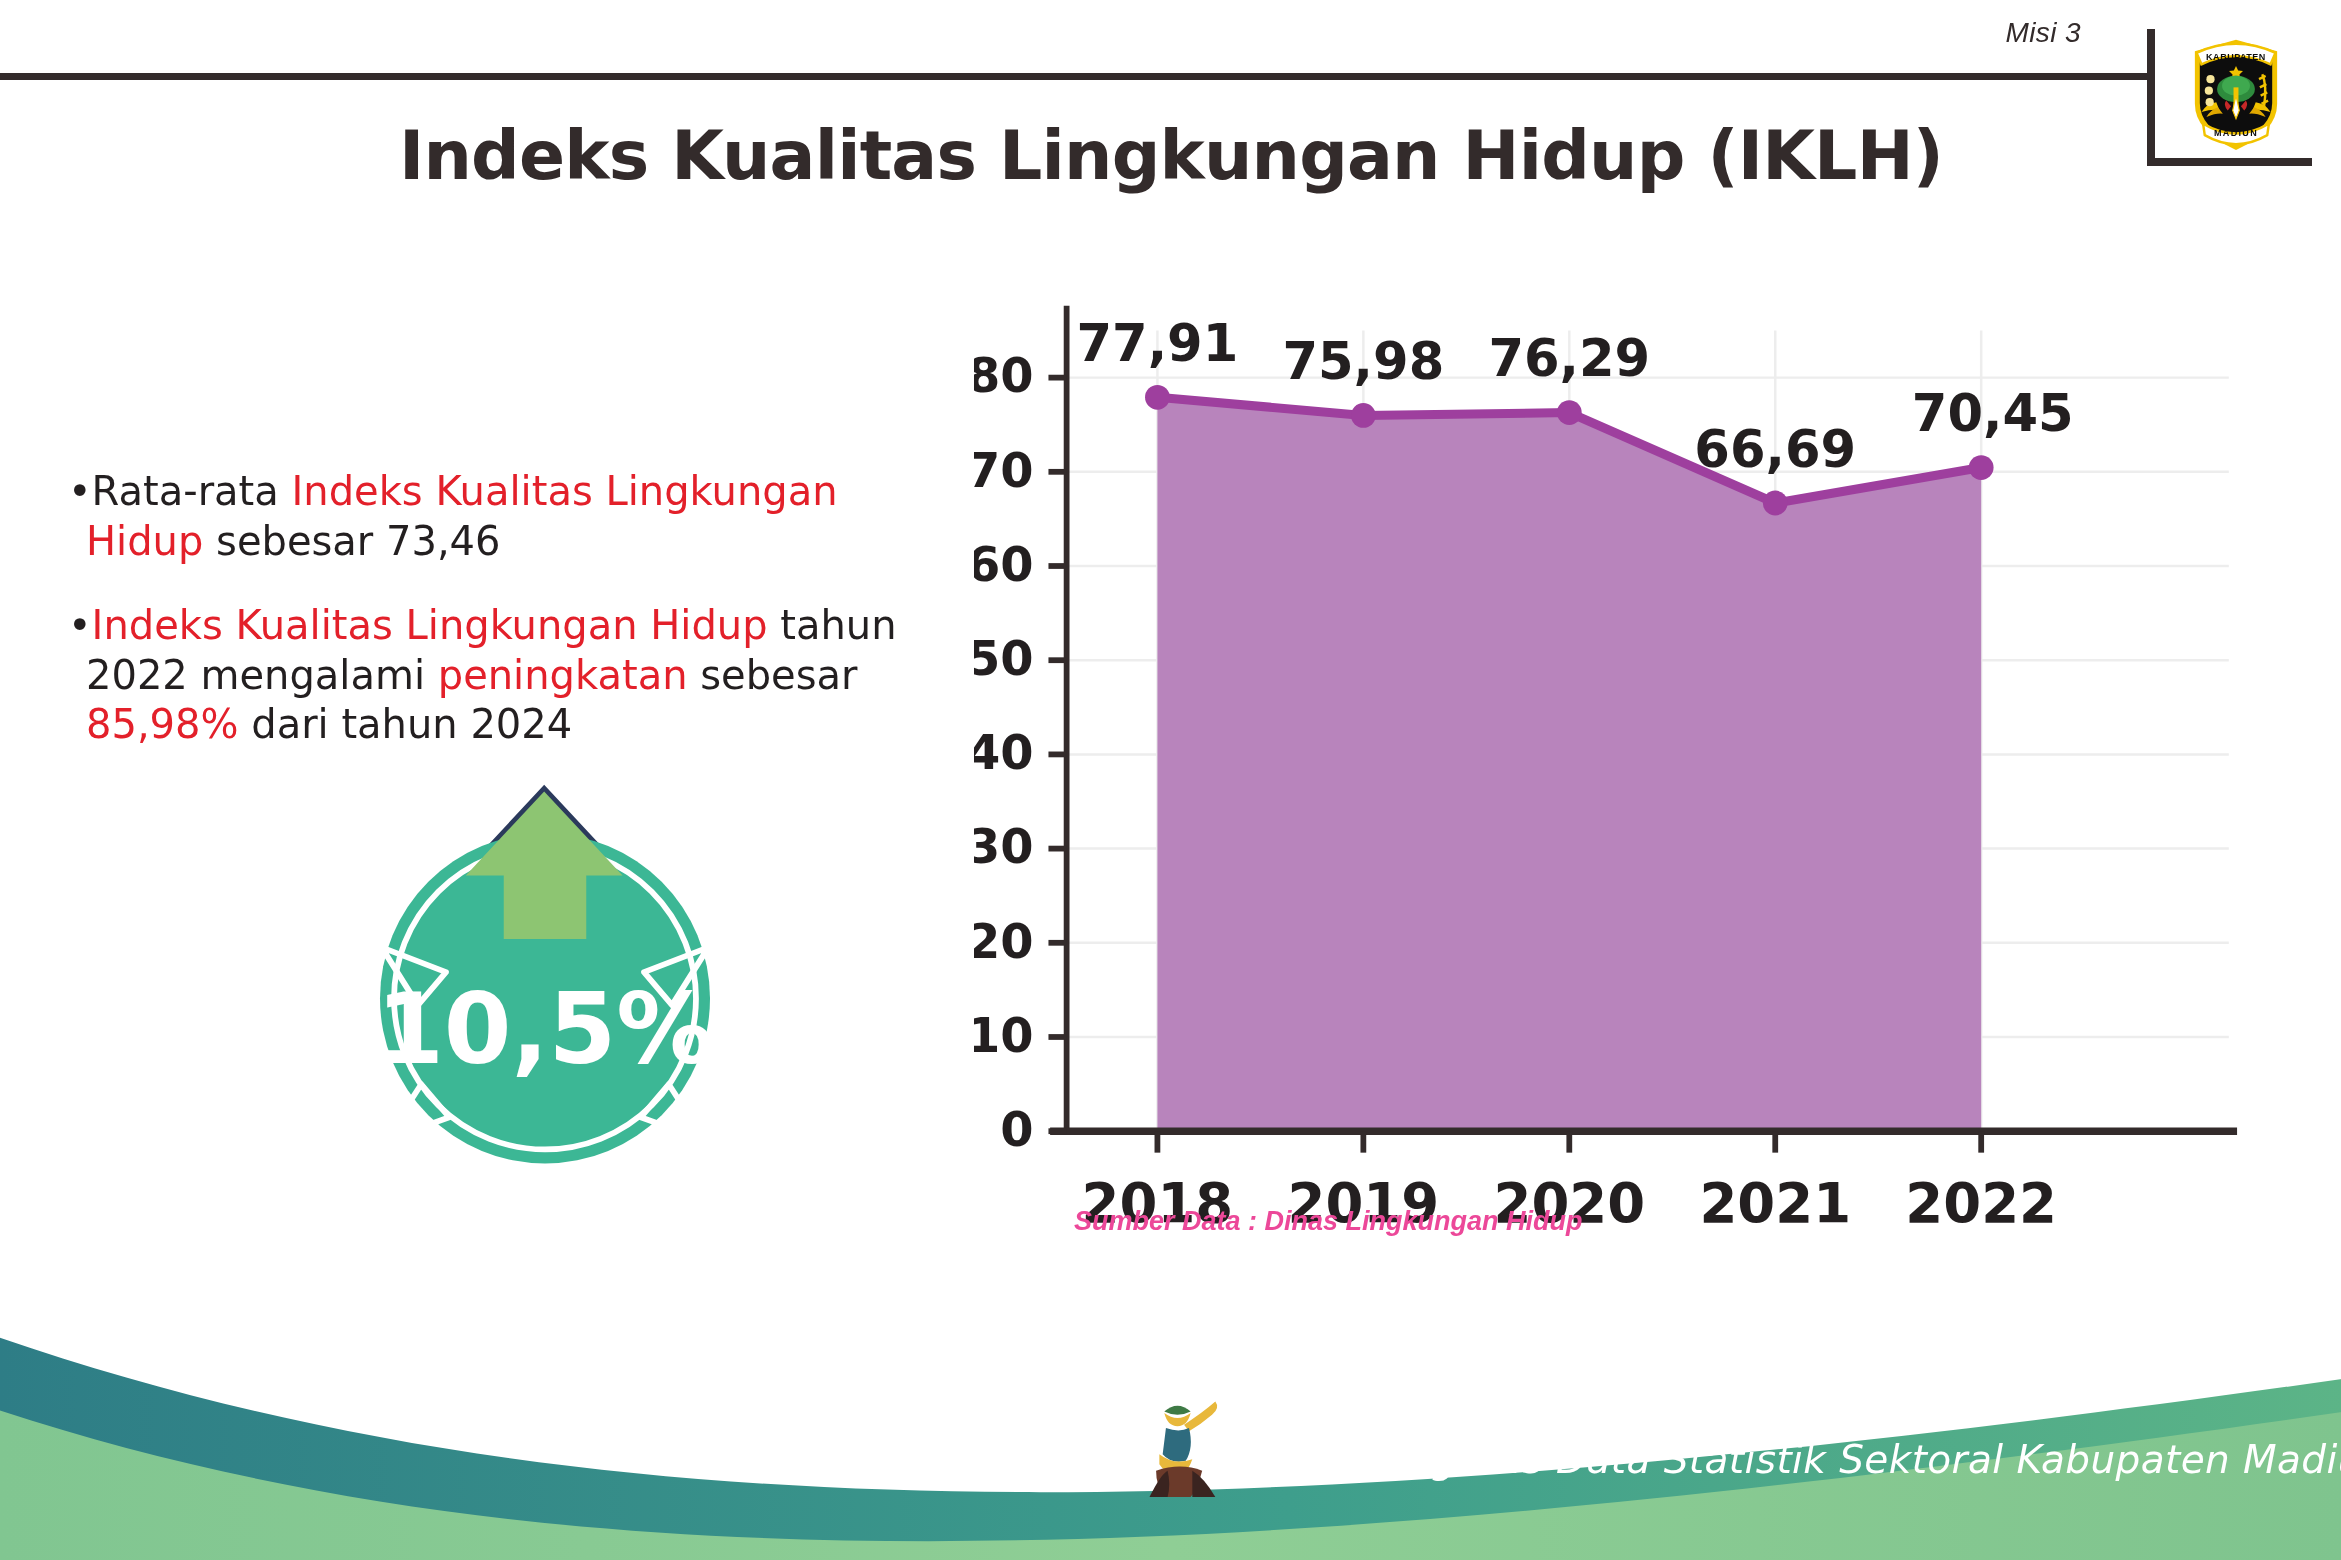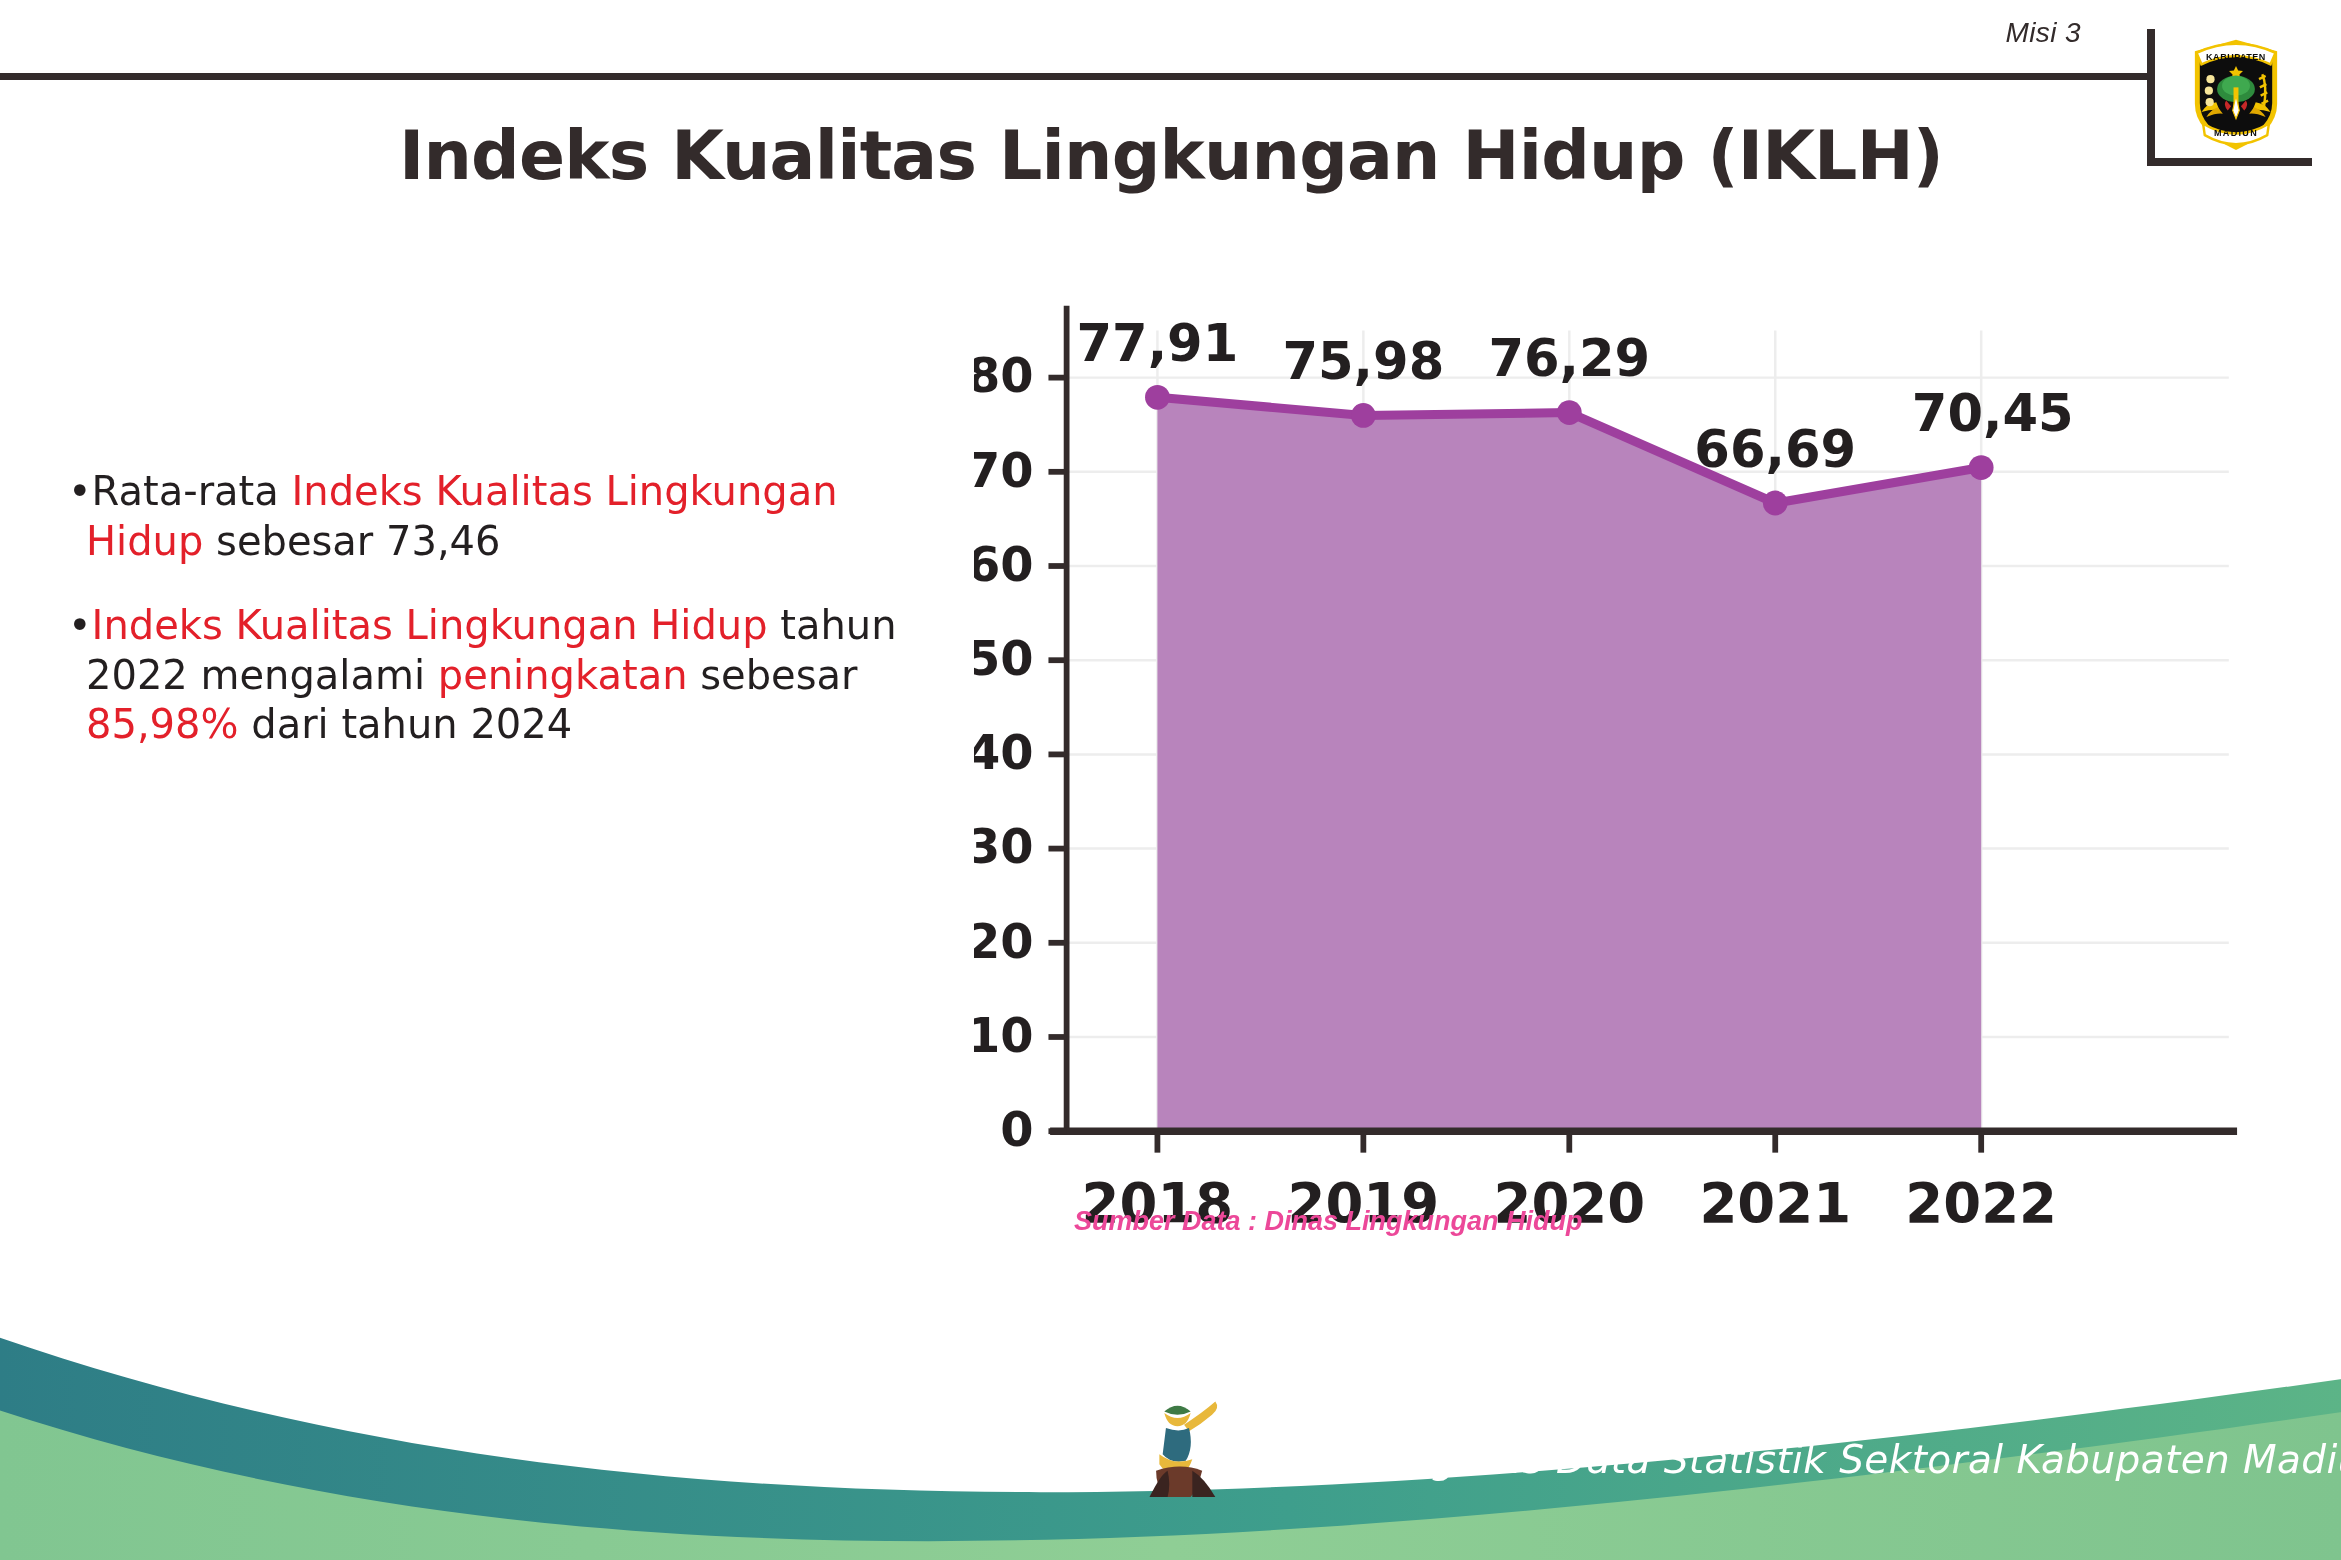--- a/index.html
+++ b/index.html
@@ -134,20 +134,39 @@
 
   <div class="bullets">
     <span class="bullet">
       <span class="dot">•</span><span><span>Rata-rata </span><span class="hl">Indeks Kualitas Lingkungan Hidup</span><span> sebesar 73,46</span></span>
     </span>
     <span class="bullet">
       <span class="dot">•</span><span><span class="hl">Indeks Kualitas Lingkungan Hidup</span><span> tahun 2022 mengalami </span><span class="hl">peningkatan</span><span> sebesar </span><span class="hl">85,98%</span><span> dari tahun 2024</span></span>
     </span>
   </div>
 
+  <div class="badge-wrap">
+    <svg viewBox="0 0 620 600" width="512" height="495">
+
+      <path d="M196 265 L196 188 L150 188 L245 86 L340 188 L296 188 L296 265 Z" fill="none" stroke="#2B3A5C" stroke-width="7" transform="translate(64,0)"></path>
+
+      <circle cx="310" cy="340" r="200" fill="#3CB795"></circle>
+
+      <circle cx="310" cy="340" r="183" fill="none" stroke="#FFFFFF" stroke-width="7"></circle>
+
+      <path d="M260 268 L260 191 L214 191 L309 89 L404 191 L360 191 L360 268 Z" fill="#8DC572"></path>
+
+      <path d="M112 278 L190 308 L156 348 Z" fill="none" stroke="#FFFFFF" stroke-width="7" stroke-linejoin="round"></path>
+      <path d="M508 278 L430 308 L464 348 Z" fill="none" stroke="#FFFFFF" stroke-width="7" stroke-linejoin="round"></path>
+      <path d="M116 512 L194 484 L160 444 Z" fill="none" stroke="#FFFFFF" stroke-width="7" stroke-linejoin="round"></path>
+      <path d="M504 512 L426 484 L460 444 Z" fill="none" stroke="#FFFFFF" stroke-width="7" stroke-linejoin="round"></path>
+
+      <text x="310" y="418" text-anchor="middle" font-size="118" font-weight="bold" fill="#FFFFFF" font-family="DejaVu Sans, sans-serif">10,5%</text>
+    </svg>
+  </div>
 
   <div class="chart">
     <svg viewBox="0 0 1560 1180" width="1288" height="974" id="chart-svg">
       <g id="gridlines">
           <line x1="112" y1="915.8823529411765" x2="1520" y2="915.8823529411765" stroke="#EDEDED" stroke-width="3"></line>
           <line x1="112" y1="801.7647058823529" x2="1520" y2="801.7647058823529" stroke="#EDEDED" stroke-width="3"></line>
           <line x1="112" y1="687.6470588235294" x2="1520" y2="687.6470588235294" stroke="#EDEDED" stroke-width="3"></line>
           <line x1="112" y1="573.5294117647059" x2="1520" y2="573.5294117647059" stroke="#EDEDED" stroke-width="3"></line>
           <line x1="112" y1="459.4117647058823" x2="1520" y2="459.4117647058823" stroke="#EDEDED" stroke-width="3"></line>
           <line x1="112" y1="345.2941176470588" x2="1520" y2="345.2941176470588" stroke="#EDEDED" stroke-width="3"></line>

